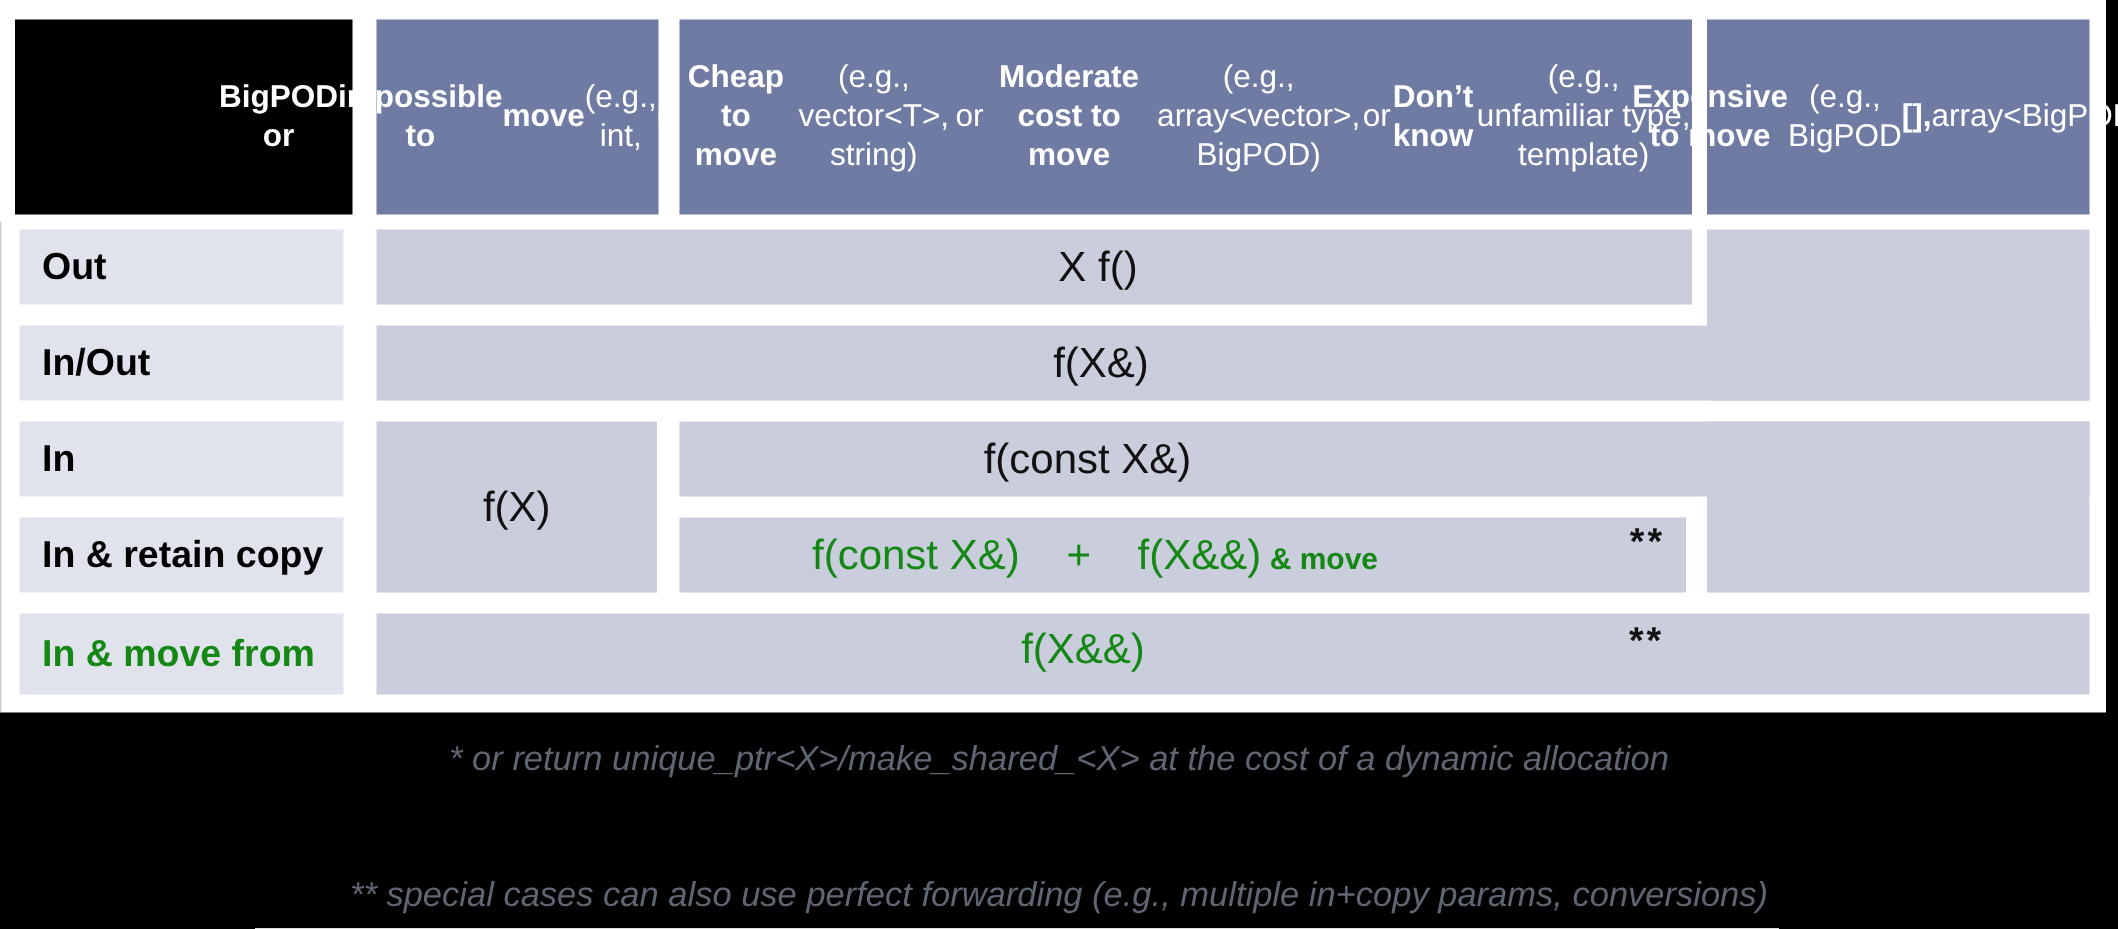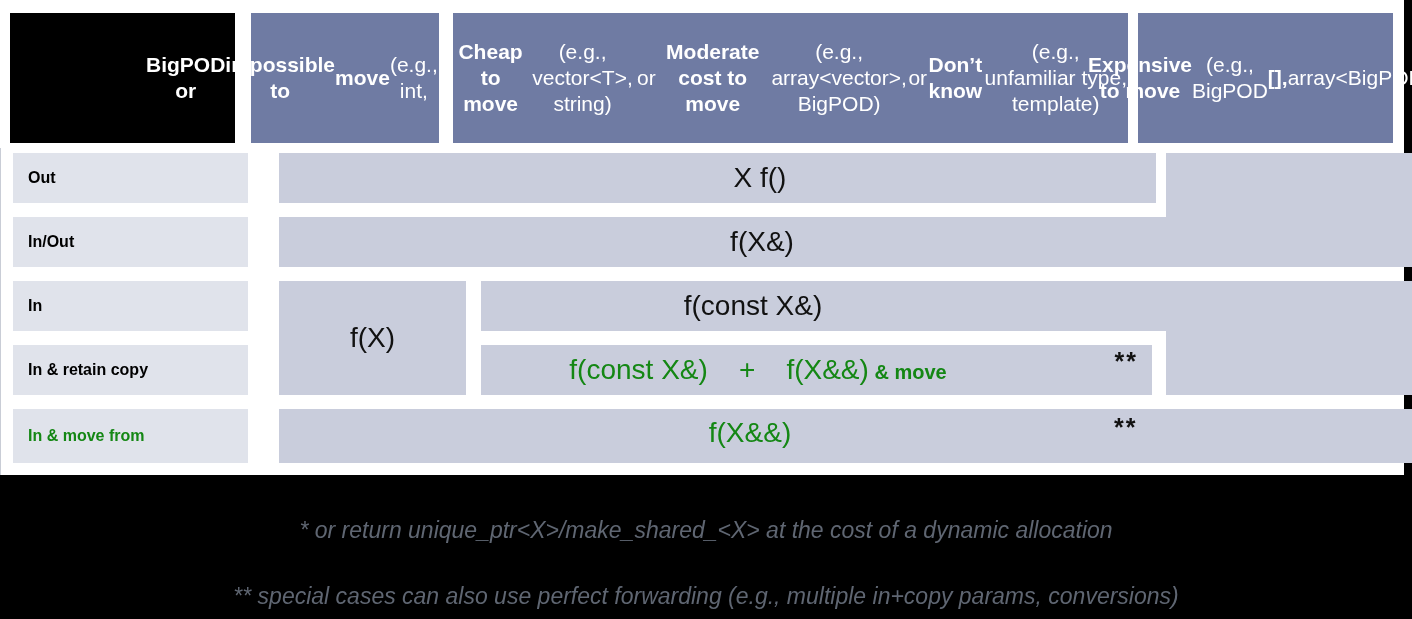--- a/index.html
+++ b/index.html
@@ -10,26 +10,26 @@
   .edge-strip{position:absolute;background:#000;}
   .hairline{position:absolute;background:#c9cdd6;}
   .corner{position:absolute;left:10px;top:13px;width:225px;height:130px;background:#000;}
   .hdr{
     position:absolute;top:13px;height:130px;background:#6f7ba3;color:#ffffff;
     display:flex;align-items:center;justify-content:center;text-align:center;
     font-size:21px;line-height:26px;
   }
   .hdr .b{font-weight:bold;}
   .lbl{
-    position:absolute;left:13px;width:235px;background:#e0e3eb;color:#000;
-    font-weight:bold;font-size:16px;display:flex;align-items:center;
+    position:absolute;left:13px;width:216px;background:#e0e3eb;color:#000;
+    font-weight:bold;font-size:25px;display:flex;align-items:center;
     padding-left:15px;box-sizing:border-box;text-align:right;
   }
   .lbl.green{color:#148714;}
-  .cell{position:absolute;background:#c9cddc;margin-left:28px;}
+  .cell{position:absolute;background:#c9cddc;}
   .bartext{
     position:absolute;top:50%;transform:translate(-50%,-50%);
     font-size:28px;color:#111111;white-space:pre;
   }
   .bartext.green{color:#148714;text-align:center;}
   .bartext .sm{font-size:20px;font-weight:600;}
   .stars{
     position:absolute;font-size:25px;font-weight:bold;color:#111111;letter-spacing:2px;
   }
   .footer{position:absolute;left:0;top:475px;width:1412px;height:144px;background:#000;}
@@ -109,17 +109,17 @@
     <span class="bartext green" style="left:277px;"><span>f(const X&amp;)</span><span>    +    </span><span>f(X&amp;&amp;)</span><span class="sm"> &amp; move</span></span>
     <span class="stars" style="right:14px;top:2px;">**</span>
   </div>
 
   <div class="cell" style="left:251px;top:409px;width:1142px;height:54px;">
     <span class="bartext green" style="left:471px;top:45%;">f(X&amp;&amp;)</span>
     <span class="stars" style="left:835px;top:4px;">**</span>
   </div>
 
   <div class="footer">
-    <div class="fnote fn1" style="top:42px;">* or return unique_ptr&lt;X&gt;/make_shared_&lt;X&gt; at the cost of a dynamic allocation</div>
+    <div class="fnote fn1" style="top:17px;">* or return unique_ptr&lt;X&gt;/make_shared_&lt;X&gt; at the cost of a dynamic allocation</div>
     <div class="fnote fn2" style="top:108px;">** special cases can also use perfect forwarding (e.g., multiple in+copy params, conversions)</div>
   </div>
 
 </div>
 
 </body></html>

